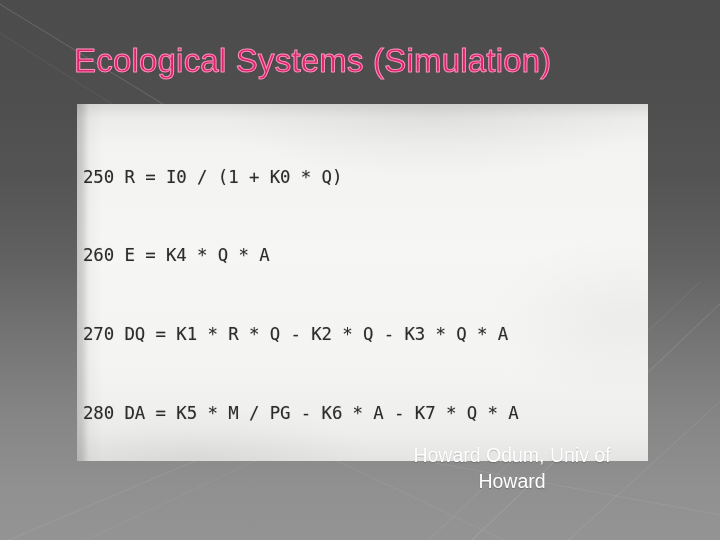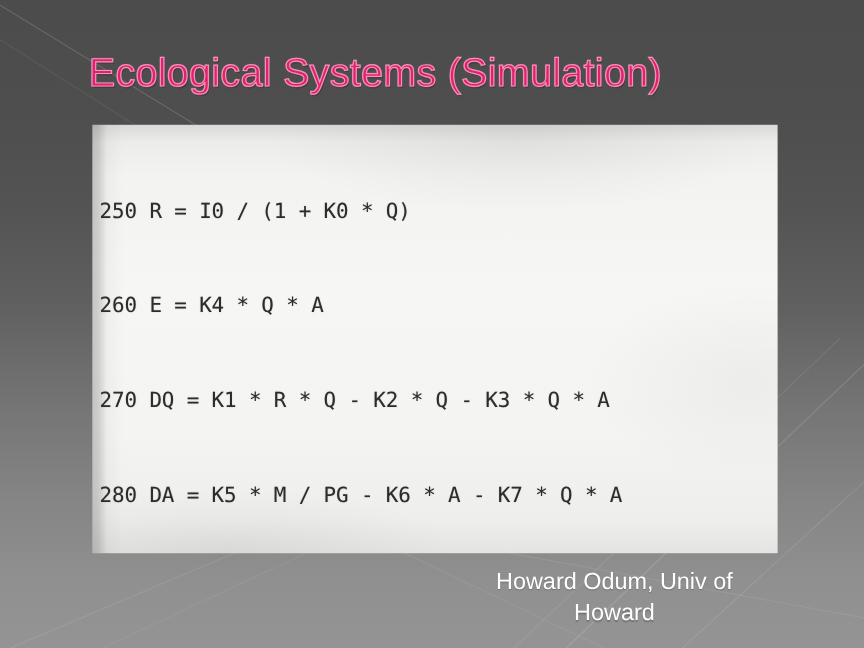--- a/index.html
+++ b/index.html
@@ -110,21 +110,21 @@
   .code-line {
     display: block;
     white-space: pre;
     height: 26.3px;
   }
 
   
   #caption {
     position: absolute;
     left: 377px;
-    top: 472px;
+    top: 442px;
     width: 270px;
     text-align: center;
     font-size: 19.5px;
     line-height: 26px;
     color: #ffffff;
     font-family: "Liberation Sans", sans-serif;
     text-shadow: 0 1px 1px rgba(0,0,0,0.22);
   }
   #caption .cap-line { display: block; }
 </style>

